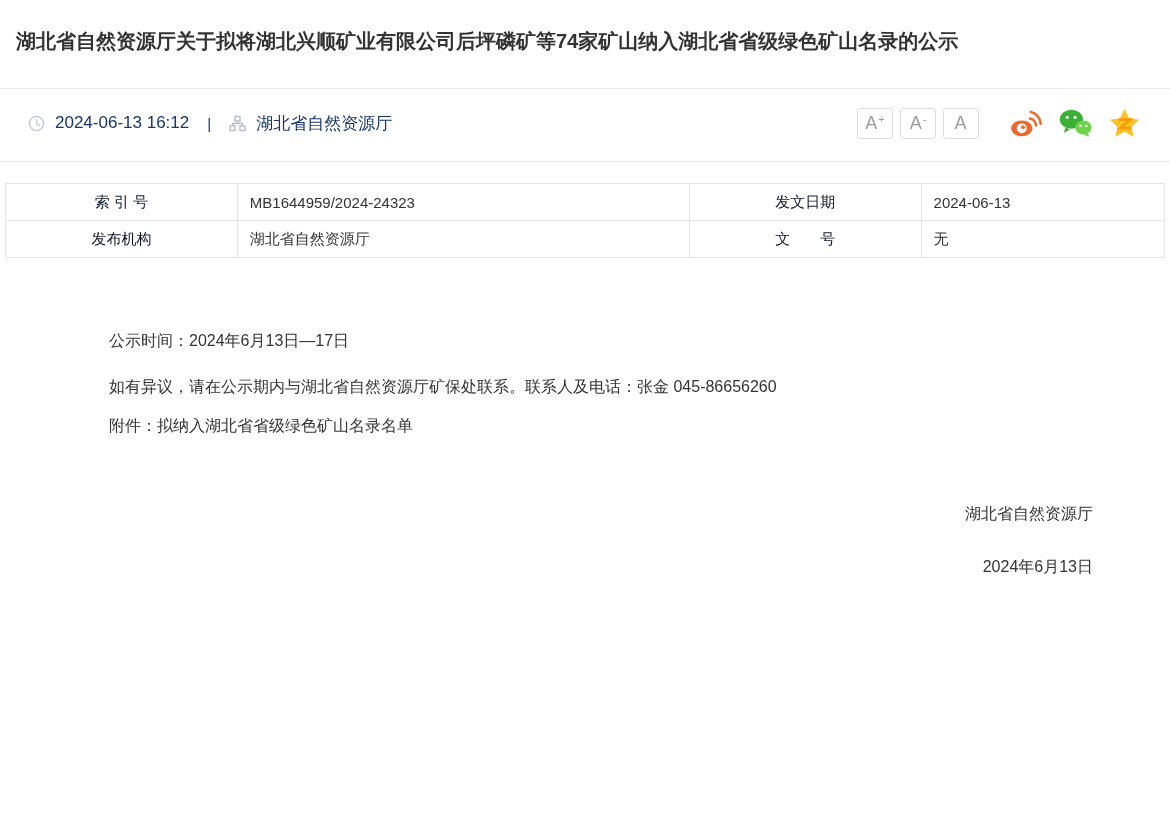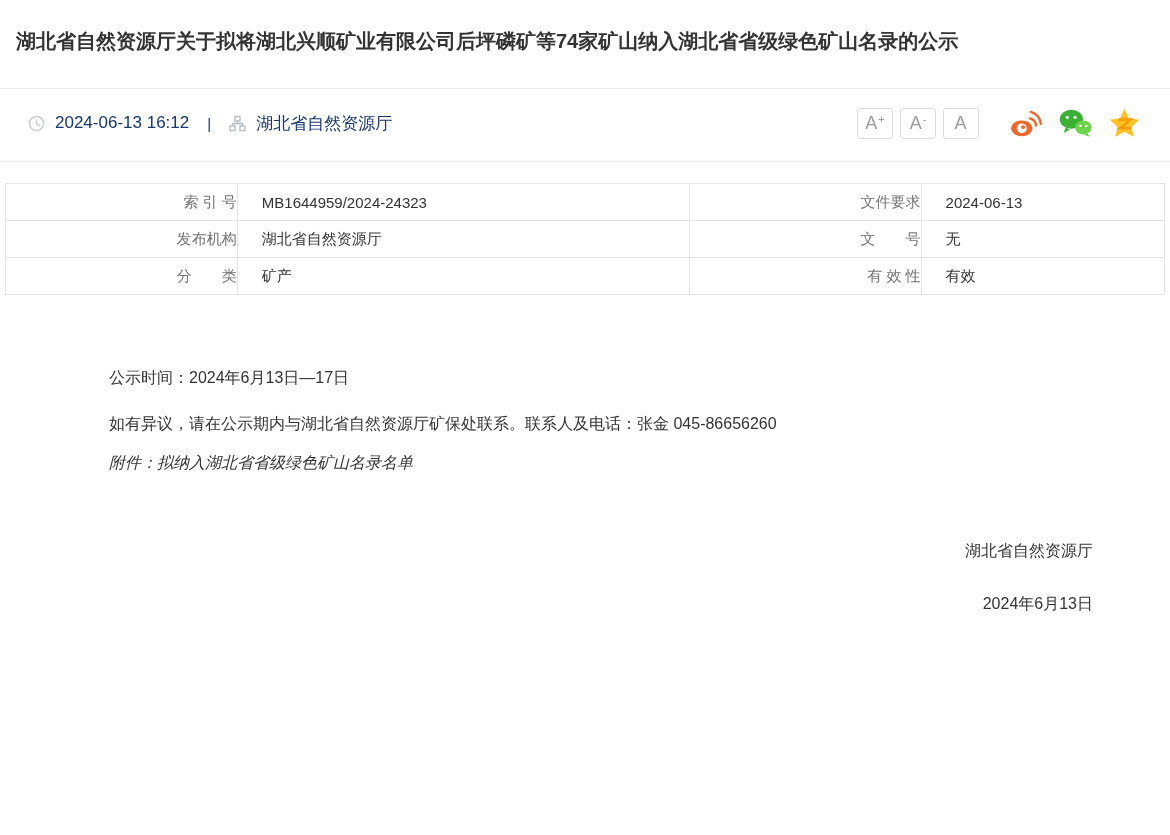--- a/index.html
+++ b/index.html
@@ -47,37 +47,37 @@
     margin: 21px 5px 0;
     border-collapse: collapse;
     table-layout: fixed;
   }
   .info-table td {
     border: 1px solid #e4e4e4;
     height: 37px;
     font-size: 15px;
     vertical-align: middle;
   }
-  .info-table td.cell-label { color: #737373; text-align: right; }
-  .info-table td.cell-value { color: #333; padding-left: 24px; }
+  .info-table td.cell-label { color: #0f172a; text-align: center; }
+  .info-table td.cell-value { color: #333; padding-left: 12px; }
   col.c-label1 { width: 20%; } col.c-value1 { width: 39%; }
   col.c-label2 { width: 20%; } col.c-value2 { width: 21%; }
 
   .article {
     margin-top: 64px;
     padding: 0 77px;
     font-size: 16px; color: #333;
   }
   .article p {
     line-height: 38px;
     text-indent: 2em;
     margin-bottom: 8px;
     text-align: justify;
   }
-  .attachment { text-indent: 2em; line-height: 24px; font-style: italic; }
+  .attachment { text-indent: 2em; line-height: 24px; }
   .attachment-name { color: #333; cursor: pointer; }
   .footer { padding: 0 77px; text-align: right; font-size: 16px; color: #333; }
   .signature { margin-top: 66px; }
   .sign-date { margin-top: 32px; }
 </style>
 </head>
 <body>
 
 <h1 class="page-title">湖北省自然资源厅关于拟将湖北兴顺矿业有限公司后坪磷矿等74家矿山纳入湖北省省级绿色矿山名录的公示</h1>
 
@@ -142,34 +142,28 @@
   <colgroup>
       <col class="c-label1">
       <col class="c-value1">
       <col class="c-label2">
       <col class="c-value2">
     </colgroup>
   <tbody>
     <tr>
       <td class="cell-label">索 引 号</td>
       <td class="cell-value">MB1644959/2024-24323</td>
-      <td class="cell-label">文件要求</td>
+      <td class="cell-label">发文日期</td>
       <td class="cell-value">2024-06-13</td>
     </tr>
     <tr>
       <td class="cell-label">发布机构</td>
       <td class="cell-value">湖北省自然资源厅</td>
       <td class="cell-label">文　　号</td>
       <td class="cell-value">无</td>
-    </tr>
-    <tr>
-      <td class="cell-label">分　　类</td>
-      <td class="cell-value">矿产</td>
-      <td class="cell-label">有 效 性</td>
-      <td class="cell-value">有效</td>
     </tr>
   </tbody>
 </table>
 
 <div class="article">
   <p>公示时间：2024年6月13日—17日</p>
   <p>如有异议，请在公示期内与湖北省自然资源厅矿保处联系。联系人及电话：张金  045-86656260</p>
   <div class="attachment">
     <span>附件：</span><span class="attachment-name">拟纳入湖北省省级绿色矿山名录名单</span>
   </div>

